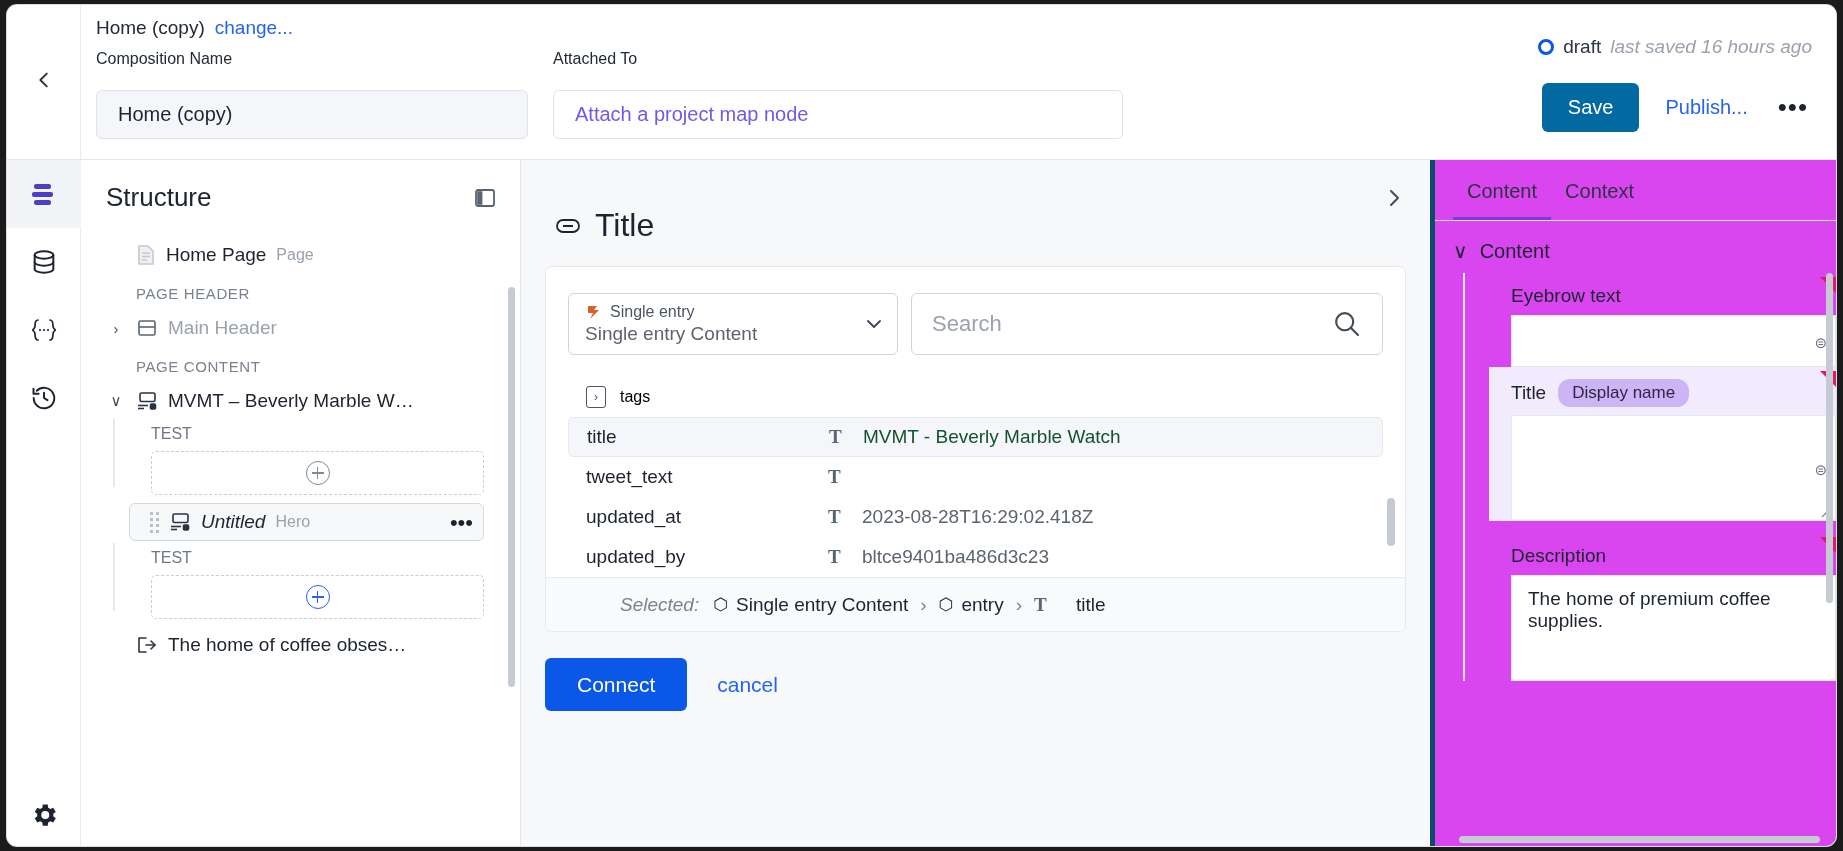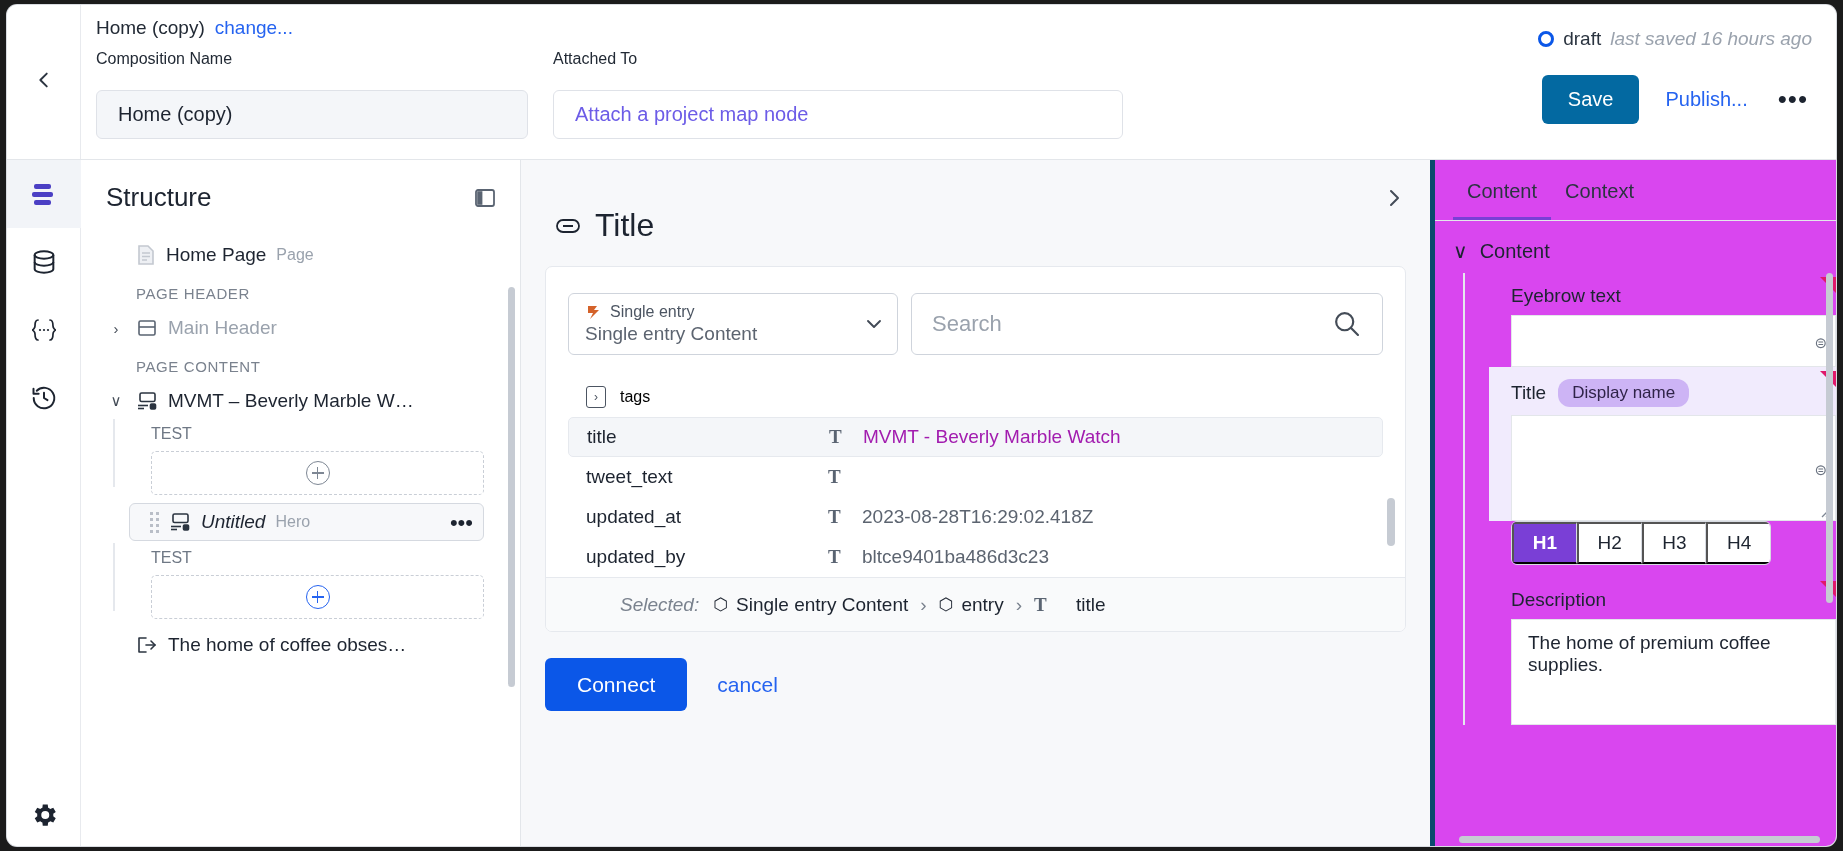--- a/index.html
+++ b/index.html
@@ -46,21 +46,21 @@
   .field-label { font-size: 16px; color: #222a35; margin-bottom: 22px; }
   .field-box {
     height: 49px; border: 1px solid #dfe2e8; border-radius: 6px;
     display: flex; align-items: center; padding: 0 21px;
     font-size: 20px;
   }
   .field-box.comp { width: 432px; background: #f4f6f9; color: #1d2430; }
   .field-box.attach { width: 570px; background: #fff; color: #6c5ce7; }
 
   .top-right {
-    position: absolute; right: 24px; top: 8px;
+    position: absolute; right: 24px; top: 16px;
     display: flex; flex-direction: column; align-items: flex-end;
     padding-top: 14px;
   }
   .status-row { display: flex; align-items: center; gap: 9px; height: 24px; }
   .status-dot {
     width: 16px; height: 16px; border-radius: 50%;
     border: 3px solid #0b57e8;
   }
   .status-draft { font-size: 19px; color: #2b3440; }
   .status-saved { font-size: 19px; color: #9aa2ad; font-style: italic; }
@@ -202,21 +202,21 @@
     display: flex; align-items: center; height: 40px; font-size: 19px;
     color: #1d2430; padding: 0 18px; border-radius: 5px; cursor: pointer;
   }
   .flist-row.sel { background: #f4f6f9; border: 1px solid #e6e9ee; }
   .flist-name { width: 242px; flex: 0 0 242px; }
   .flist-t {
     width: 34px; flex: 0 0 34px; font-family: "Liberation Serif", serif;
     font-weight: bold; font-size: 19px; color: #5a6472;
   }
   .flist-val { color: #5c6470; white-space: nowrap; overflow: hidden; text-overflow: ellipsis; }
-  .flist-val.dark { color: #a21caf; }
+  .flist-val.dark { color: #14532d; }
   .group-row { display: flex; align-items: center; gap: 14px; height: 40px; padding: 0 18px; cursor: pointer; }
   .group-box {
     width: 20px; height: 22px; border: 1.5px solid #4c5562; border-radius: 3px;
     display: flex; align-items: center; justify-content: center;
     font-size: 12px; color: #4c5562;
   }
   .modal-scrollbar {
     position: absolute; right: 10px; top: 125px; width: 8px; height: 48px;
     background: #c6cbd3; border-radius: 4px; cursor: pointer;
   }
@@ -643,26 +643,20 @@
               <span class="link-chip">⊜</span>
               <span class="resize-grip">
                 <svg width="12" height="12" viewBox="0 0 12 12" stroke="#7e8794" stroke-width="1.2">
                   <line x1="11" y1="3" x2="3" y2="11"></line>
                     <line x1="11" y1="7" x2="7" y2="11"></line>
                 </svg>
               </span>
             </div>
           </div>
 
-          <div class="hgroup">
-            <button class="hbtn active">H1</button>
-            <button class="hbtn">H2</button>
-            <button class="hbtn">H3</button>
-            <button class="hbtn">H4</button>
-          </div>
 
           <div class="rp-field" style="margin-top:12px">
             <span class="corner-flag"></span>
             <div class="rp-flabel">
               <span>Description</span>
             </div>
             <div class="rp-input tall">
               <span>The home of premium coffee supplies.</span>
             </div>
           </div>

